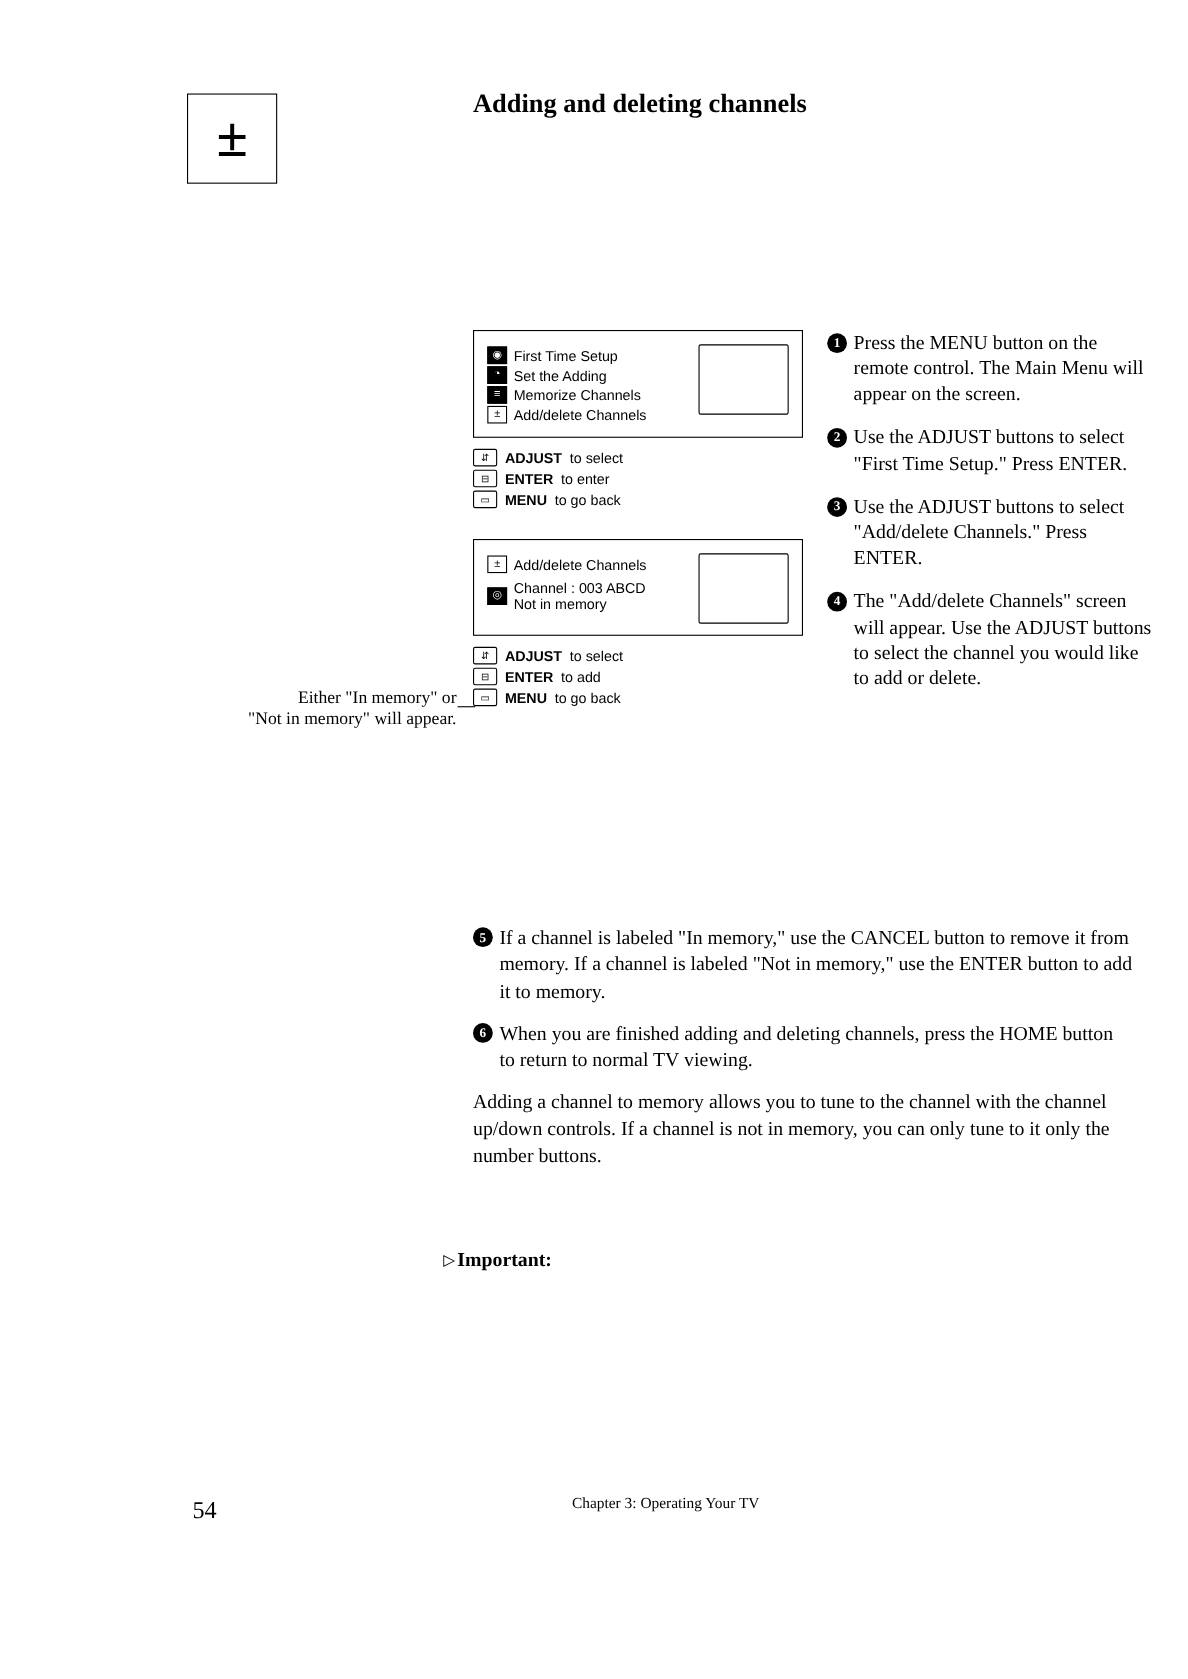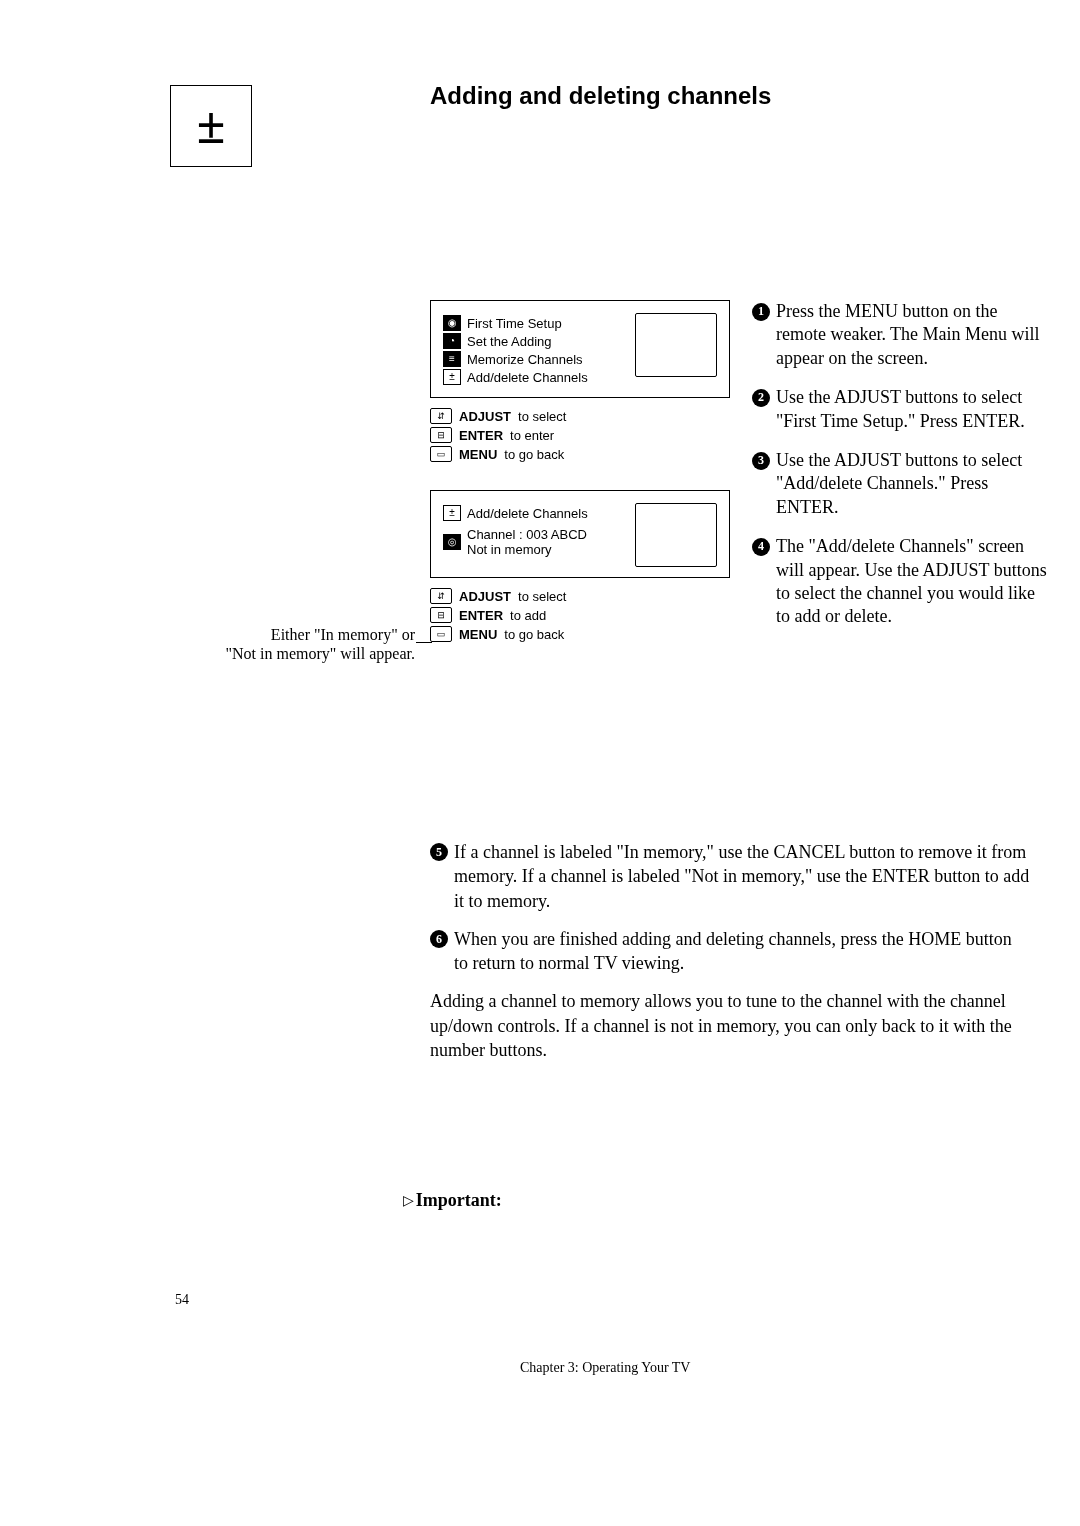--- a/index.html
+++ b/index.html
@@ -33,21 +33,21 @@
     font-weight: bold;
     line-height: 1;
   }
   .top-icon .pm { line-height: 0.8; }
   .title {
     position: absolute;
     left: 430px;
     top: 82px;
     font-size: 24px;
     font-weight: bold;
-    font-family: Liberation Sans, sans-serif;
+    font-family: Liberation Serif, serif;
   }
   .intro {
     position: absolute;
     left: 430px;
     top: 195px;
     width: 590px;
     font-size: 19px;
     line-height: 1.35;
   }
   .figure-col {
@@ -165,40 +165,40 @@
     line-height: 1.35;
   }
   .bottom-steps .step { margin-bottom: 14px; }
   .tail-para {
     margin-top: 10px;
     width: 600px;
   }
   .important {
     position: absolute;
     left: 403px;
-    top: 1189px;
+    top: 1134px;
     width: 630px;
     display: flex;
     font-size: 18px;
     line-height: 1.3;
   }
   .important .label {
     white-space: nowrap;
     margin-right: 8px;
   }
   .important .tri {
     font-size: 14px;
     margin-right: 2px;
     vertical-align: 1px;
   }
   .footer-num {
     position: absolute;
     left: 175px;
-    top: 1292px;
-    font-size: 14px;
+    top: 1360px;
+    font-size: 22px;
     text-align: center;
   }
   .footer-chap {
     position: absolute;
     left: 520px;
     top: 1360px;
     font-size: 14px;
   }
 </style>
 </head>
@@ -291,21 +291,21 @@
 
   <div class="arrow-label">
     <span>Either "In memory" or</span><br>
     <span>"Not in memory" will appear.</span>
   </div>
   <div class="arrow-line"></div>
 
   <div class="steps">
     <div class="step">
       <span class="num-bullet">1</span>
-      <div>Press the MENU button on the remote weaker. The Main Menu will appear on the screen.</div>
+      <div>Press the MENU button on the remote control. The Main Menu will appear on the screen.</div>
     </div>
     <div class="step">
       <span class="num-bullet">2</span>
       <div>Use the ADJUST buttons to select "First Time Setup." Press ENTER.</div>
     </div>
     <div class="step">
       <span class="num-bullet">3</span>
       <div>Use the ADJUST buttons to select "Add/delete Channels." Press ENTER.</div>
     </div>
     <div class="step">
@@ -319,21 +319,21 @@
 
   <div class="bottom-steps">
     <div class="step">
       <span class="num-bullet">5</span>
       <div>If a channel is labeled "In memory," use the CANCEL button to remove it from memory. If a channel is labeled "Not in memory," use the ENTER button to add it to memory.</div>
     </div>
     <div class="step">
       <span class="num-bullet">6</span>
       <div>When you are finished adding and deleting channels, press the HOME button to return to normal TV viewing.</div>
     </div>
-    <div class="tail-para">Adding a channel to memory allows you to tune to the channel with the channel up/down controls. If a channel is not in memory, you can only back to it with the number buttons.</div>
+    <div class="tail-para">Adding a channel to memory allows you to tune to the channel with the channel up/down controls. If a channel is not in memory, you can only tune to it only the number buttons.</div>
   </div>
 
   <div class="important">
     <div class="label">
       <span class="tri">▷</span><b>Important:</b>
     </div>
   </div>
 
   <div class="footer-num">54</div>
   <div class="footer-chap">Chapter 3: Operating Your TV</div>

